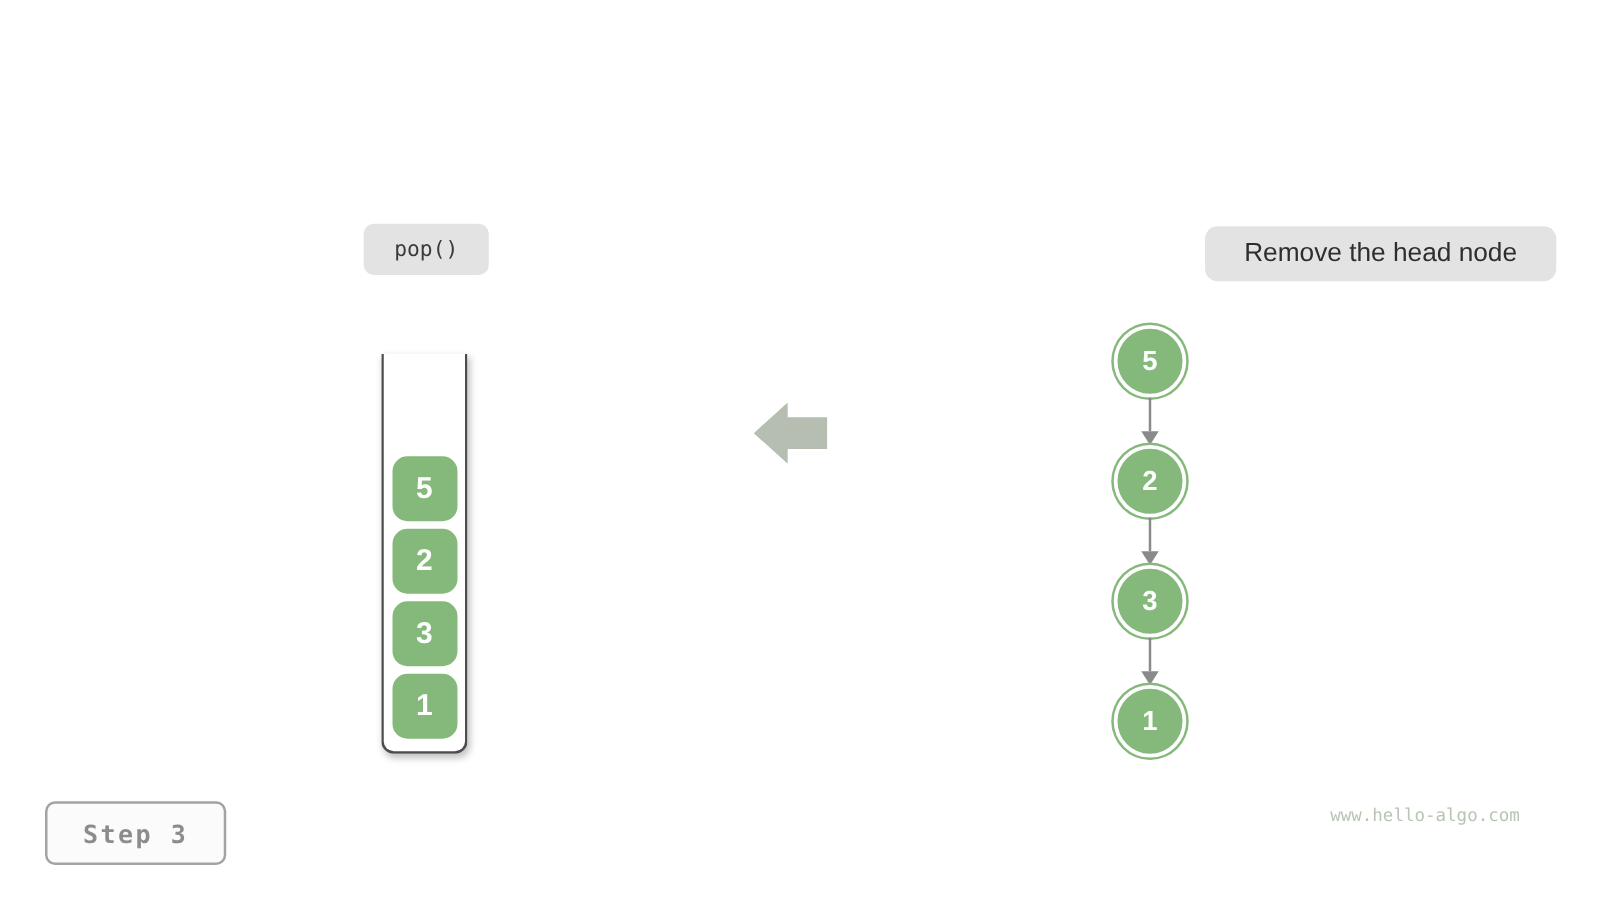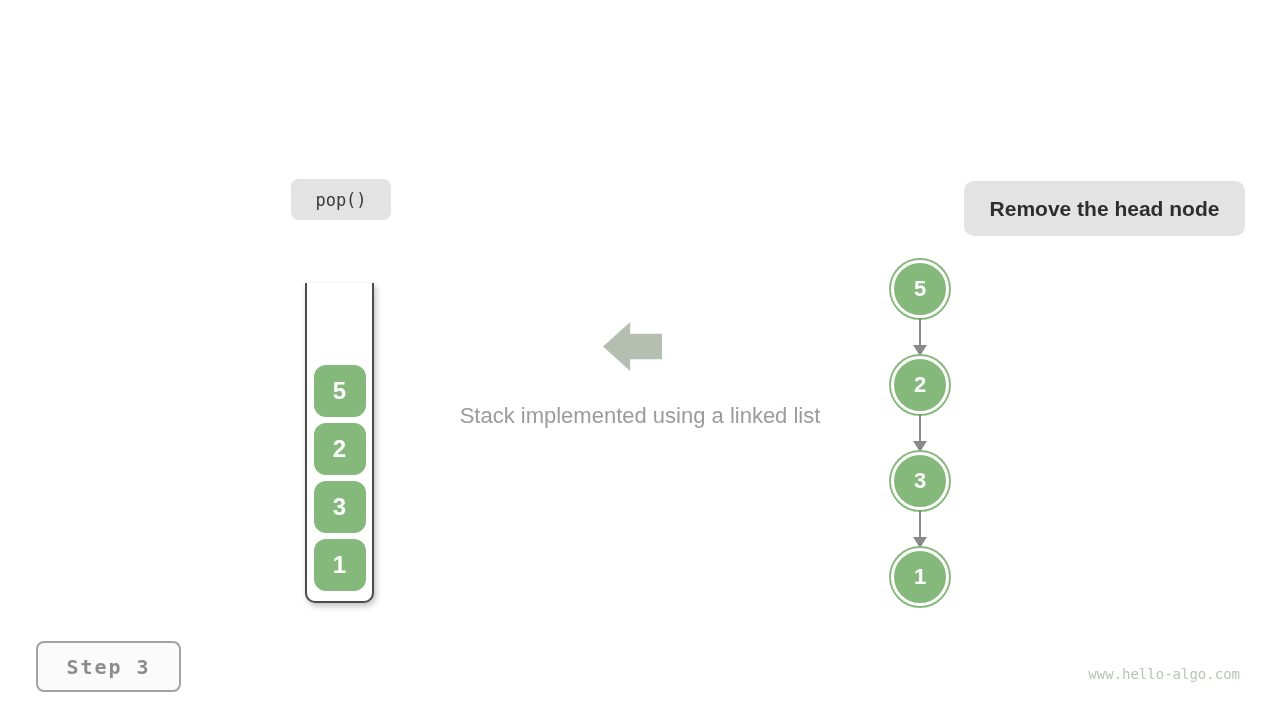--- a/index.html
+++ b/index.html
@@ -16,23 +16,23 @@
     background: var(--badge-bg);
     display: flex; align-items: center; justify-content: center;
   }
   .op-badge {
     left: 291px; top: 179px; width: 100px; height: 41px;
     border-radius: 8px;
     font-family: "DejaVu Sans Mono", monospace;
     font-size: 17px; color: #3a3a3a;
   }
   .instr-badge {
-    left: 964px; top: 181px; width: 281px; height: 55px;
+    left: 964px; top: 181px; width: 281px; height: 44px;
     border-radius: 10px;
-    font-size: 21px; color: #2e2e2e; font-weight: bold;
+    font-size: 21px; color: #2e2e2e;
   }
 
   .stack-container {
     position: absolute; left: 305px; top: 283px; width: 69px; height: 320px;
     box-sizing: border-box;
     border: 2px solid #4c4c4c; border-top: none;
     border-radius: 0 0 10px 10px;
     box-shadow: 2px 3px 6px rgba(0,0,0,0.25);
     background: #ffffff;
     display: flex; flex-direction: column;
@@ -87,43 +87,42 @@
   .step-box {
     position: absolute; left: 36px; top: 641px; width: 145px; height: 51px;
     box-sizing: border-box;
     border: 2px solid #a3a3a3; border-radius: 8px; background: #fbfbfb;
     display: flex; align-items: center; justify-content: center;
     font-family: "DejaVu Sans Mono", monospace;
     font-size: 20px; font-weight: bold; letter-spacing: 2px;
     color: var(--step);
   }
   .watermark {
-    position: absolute; left: 1040px; top: 666px; width: 200px;
-    text-align: right;
+    position: absolute; left: 1040px; top: 645px; width: 200px;
+    text-align: center;
     font-family: "DejaVu Sans Mono", monospace;
     font-size: 14px; color: var(--watermark);
   }
 </style>
 </head>
 <body style="--green: #85b97b; --arrow: #b6beb2; --caption: #9b9b9b; --connector: #8a8a8a; --badge-bg: #e3e3e3; --step: #8c8c8c; --watermark: #b8c5b4;">
 
 <div class="canvas">
 
   <div class="badge op-badge">pop()</div>
   <div class="badge instr-badge">Remove the head node</div>
 
   <div class="stack-container">
       <div class="stack-block">5</div>
       <div class="stack-block">2</div>
       <div class="stack-block">3</div>
       <div class="stack-block">1</div>
     </div>
 
   <div class="block-arrow"></div>
-  <div class="caption">Stack implemented using a linked list</div>
 
   <div class="list-column">
       <div class="list-node">5</div>
       <div class="connector">
         <div class="connector-line"></div>
         <div class="connector-head"></div>
       </div>
       <div class="list-node">2</div>
       <div class="connector">
         <div class="connector-line"></div>

